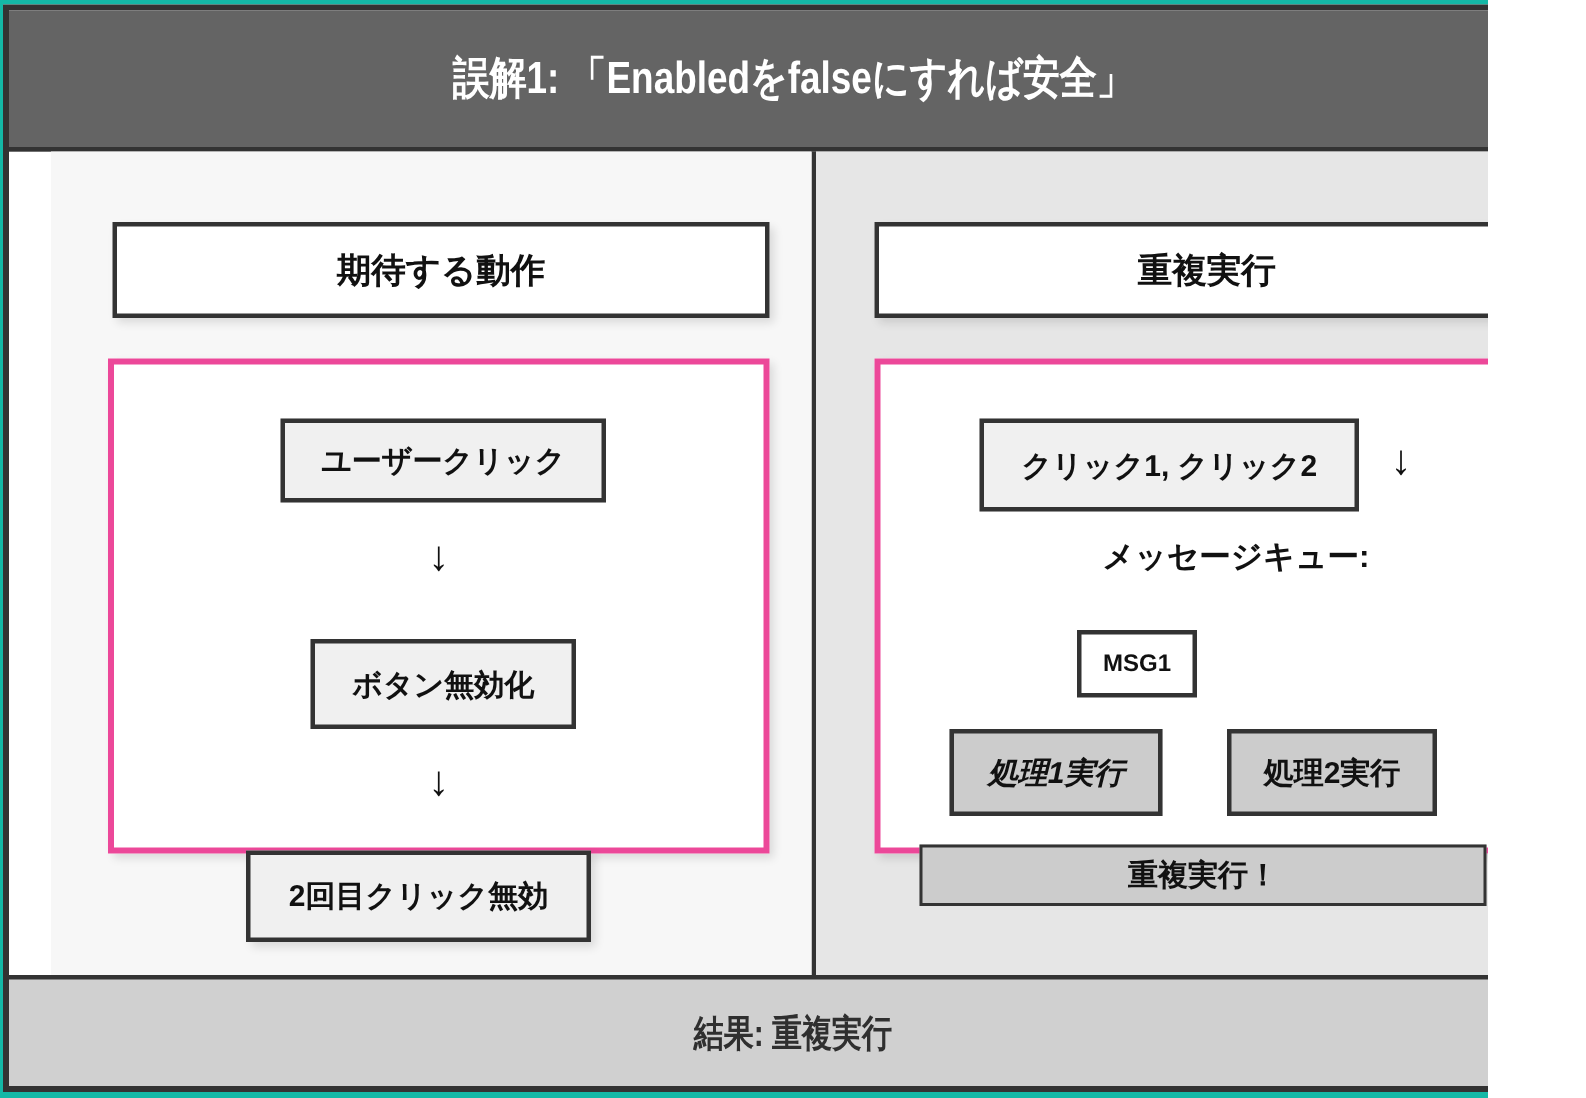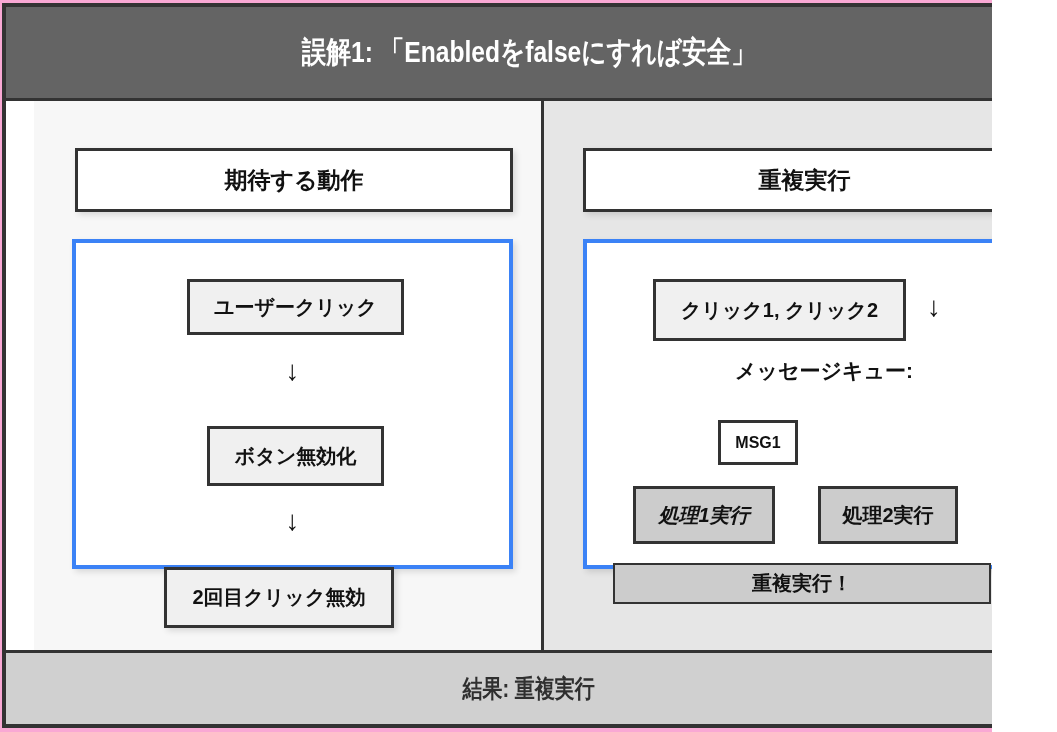--- a/index.html
+++ b/index.html
@@ -4,21 +4,21 @@
 <style>
   * { margin: 0; padding: 0; box-sizing: border-box; }
   body {
     font-family: "Liberation Sans", "DejaVu Sans", sans-serif;
     background: #ffffff;
   }
   .canvas {
     position: relative;
     width: 992px;
     height: 732px;
-    background: #f9a8d4;
+    background: #14b8a6;
     overflow: hidden;
   }
   .frame {
     position: absolute;
     left: 2px; top: 3px;
     width: 1053px; height: 725px;
     border: 4px solid #333333;
     display: flex;
     flex-direction: column;
     background: #ffffff;
@@ -76,21 +76,21 @@
     font-weight: bold;
     color: #111111;
     white-space: nowrap;
   }
   .panel-heading {
     font-size: 23px;
   }
   .container-box {
     position: absolute;
     background: #ffffff;
-    border: 4px solid #3b82f6;
+    border: 4px solid #ec4899;
   }
   .light-fill { background: #f0f0f0; }
   .gray-fill  { background: #cccccc; }
   .node-label { font-size: 20px; }
   .arrow-glyph {
     position: absolute;
     left: 0; right: 0;
     text-align: center;
     font-size: 28px;
     color: #111111;

